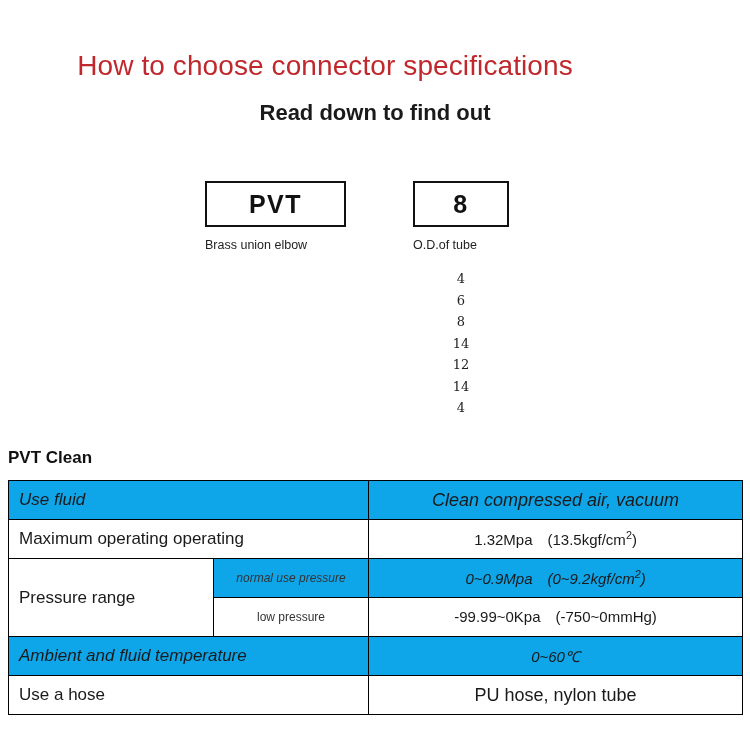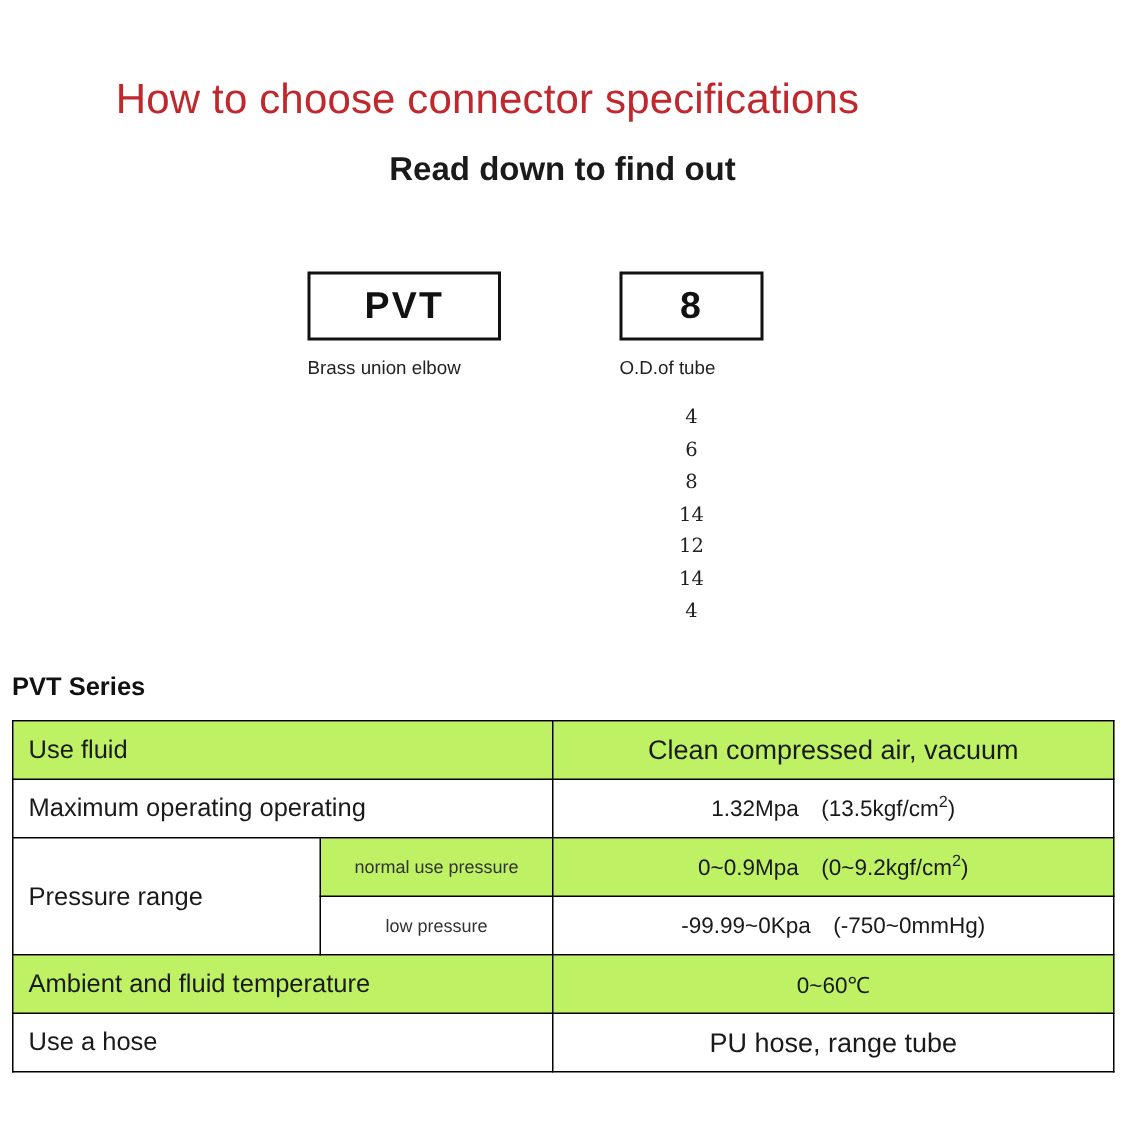--- a/index.html
+++ b/index.html
@@ -51,21 +51,21 @@
     align-items: center;
     justify-content: center;
     font-weight: bold;
     font-size: 25px;
     letter-spacing: 1.5px;
     color: #111111;
   }
   .box-series {
     left: 205px;
     top: 181px;
-    width: 129px;
+    width: 141px;
     height: 46px;
     text-align: center;
   }
   .box-size {
     left: 413px;
     top: 181px;
     width: 96px;
     height: 46px;
   }
   .box-caption {
@@ -117,21 +117,21 @@
     top: 480px;
     width: 734px;
     border-collapse: collapse;
     table-layout: fixed;
   }
   .spec-table td {
     border: 1px solid #000000;
     padding: 0 10px;
     vertical-align: middle;
   }
-  .shade  { background: #bef264; }
+  .shade  { background: #0ea5e9; font-style: italic; }
   .plain  { background: #ffffff; }
 
   .lbl {
     font-size: 17px;
     color: #1a1a1a;
     text-align: left;
     height: 38px;
   }
   .sublbl {
     font-size: 12px;
@@ -165,21 +165,21 @@
 <div class="option-list">
   <div class="option-item">4</div>
   <div class="option-item">6</div>
   <div class="option-item">8</div>
   <div class="option-item">14</div>
   <div class="option-item">12</div>
   <div class="option-item">14</div>
   <div class="option-item">4</div>
 </div>
 
-<div class="series-label">PVT Series</div>
+<div class="series-label">PVT Clean</div>
 
 <table class="spec-table">
   <colgroup>
     <col style="width:205px">
     <col style="width:155px">
     <col style="width:374px">
   </colgroup>
   <tbody>
     <tr>
       <td class="lbl shade" colspan="2">Use fluid</td>
@@ -197,16 +197,16 @@
     <tr>
       <td class="sublbl plain">low pressure</td>
       <td class="val plain">-99.99~0Kpa　(-750~0mmHg)</td>
     </tr>
     <tr>
       <td class="lbl shade" colspan="2">Ambient and fluid temperature</td>
       <td class="val shade">0~60℃</td>
     </tr>
     <tr>
       <td class="lbl plain" colspan="2">Use a hose</td>
-      <td class="val val-lg plain">PU hose, range tube</td>
+      <td class="val val-lg plain">PU hose, nylon tube</td>
     </tr>
   </tbody>
 </table>
 
 </body></html>

